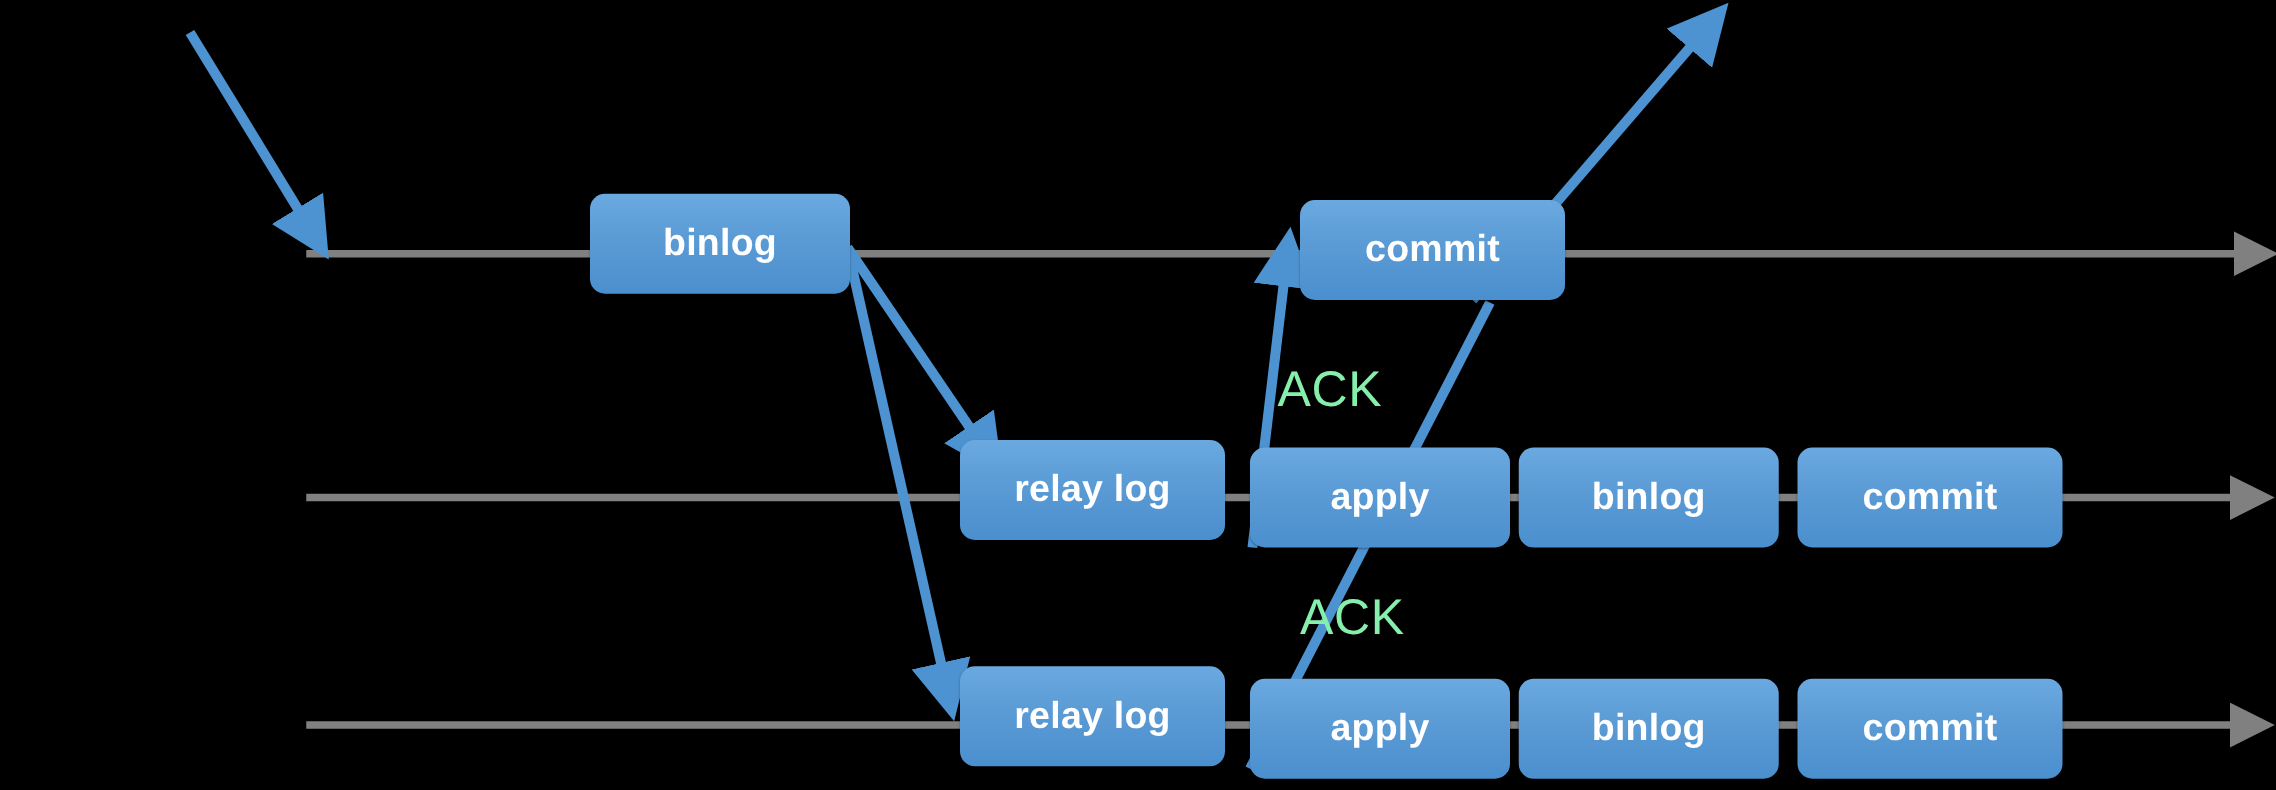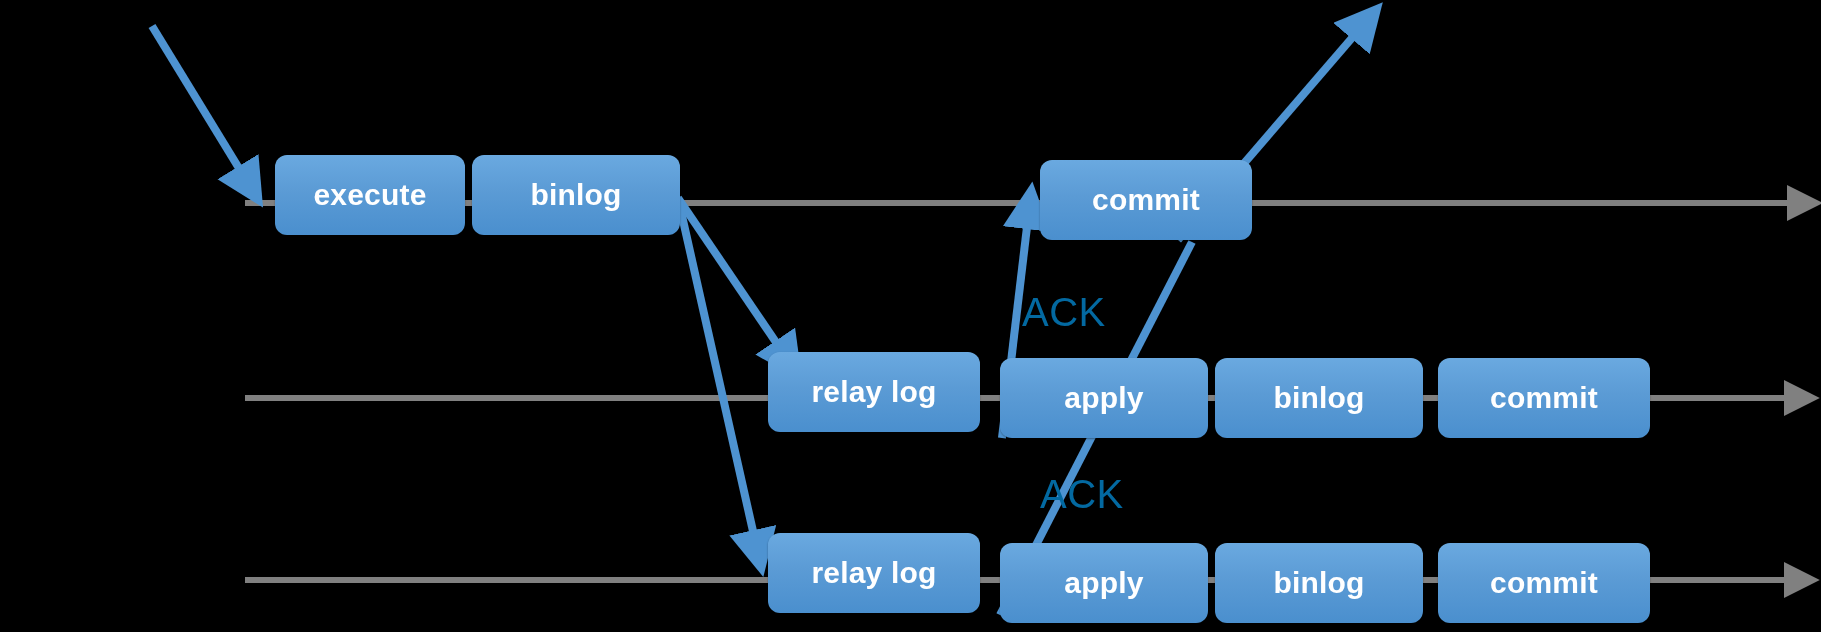--- a/index.html
+++ b/index.html
@@ -33,21 +33,21 @@
     box-shadow: 0 1px 2px rgba(0,0,0,0.35);
     color: #FFFFFF;
     font-weight: bold;
     font-size: 30px;
     letter-spacing: 0.2px;
     white-space: nowrap;
     box-sizing: border-box;
   }
   .ack-label {
     position: absolute;
-    color: #0369a1;
+    color: #86efac;
     font-size: 40px;
     font-weight: normal;
     letter-spacing: 0.5px;
     white-space: nowrap;
   }
 </style>
 </head>
 <body>
 
 <div id="stage">
@@ -85,23 +85,20 @@
       <line x1="1002" y1="438" x2="1029" y2="210" stroke="#4E93D1" stroke-width="8" marker-end="url(#blueHead)"></line>
     </g>
     <g>
       <line x1="1000" y1="615" x2="1192" y2="242" stroke="#4E93D1" stroke-width="8"></line>
     </g>
     <g>
       <line x1="1178" y1="240" x2="1364" y2="24" stroke="#4E93D1" stroke-width="8" marker-end="url(#blueHead)"></line>
     </g>
   </svg>
 
-  <div class="node" style="left:275px; top:155px; width:190px; height:80px;">
-    <span>execute</span>
-  </div>
   <div class="node" style="left:472px; top:155px; width:208px; height:80px;">
     <span>binlog</span>
   </div>
   <div class="node" style="left:1040px; top:160px; width:212px; height:80px;">
     <span>commit</span>
   </div>
 
   <div class="node" style="left:768px; top:352px; width:212px; height:80px;">
     <span>relay log</span>
   </div>

